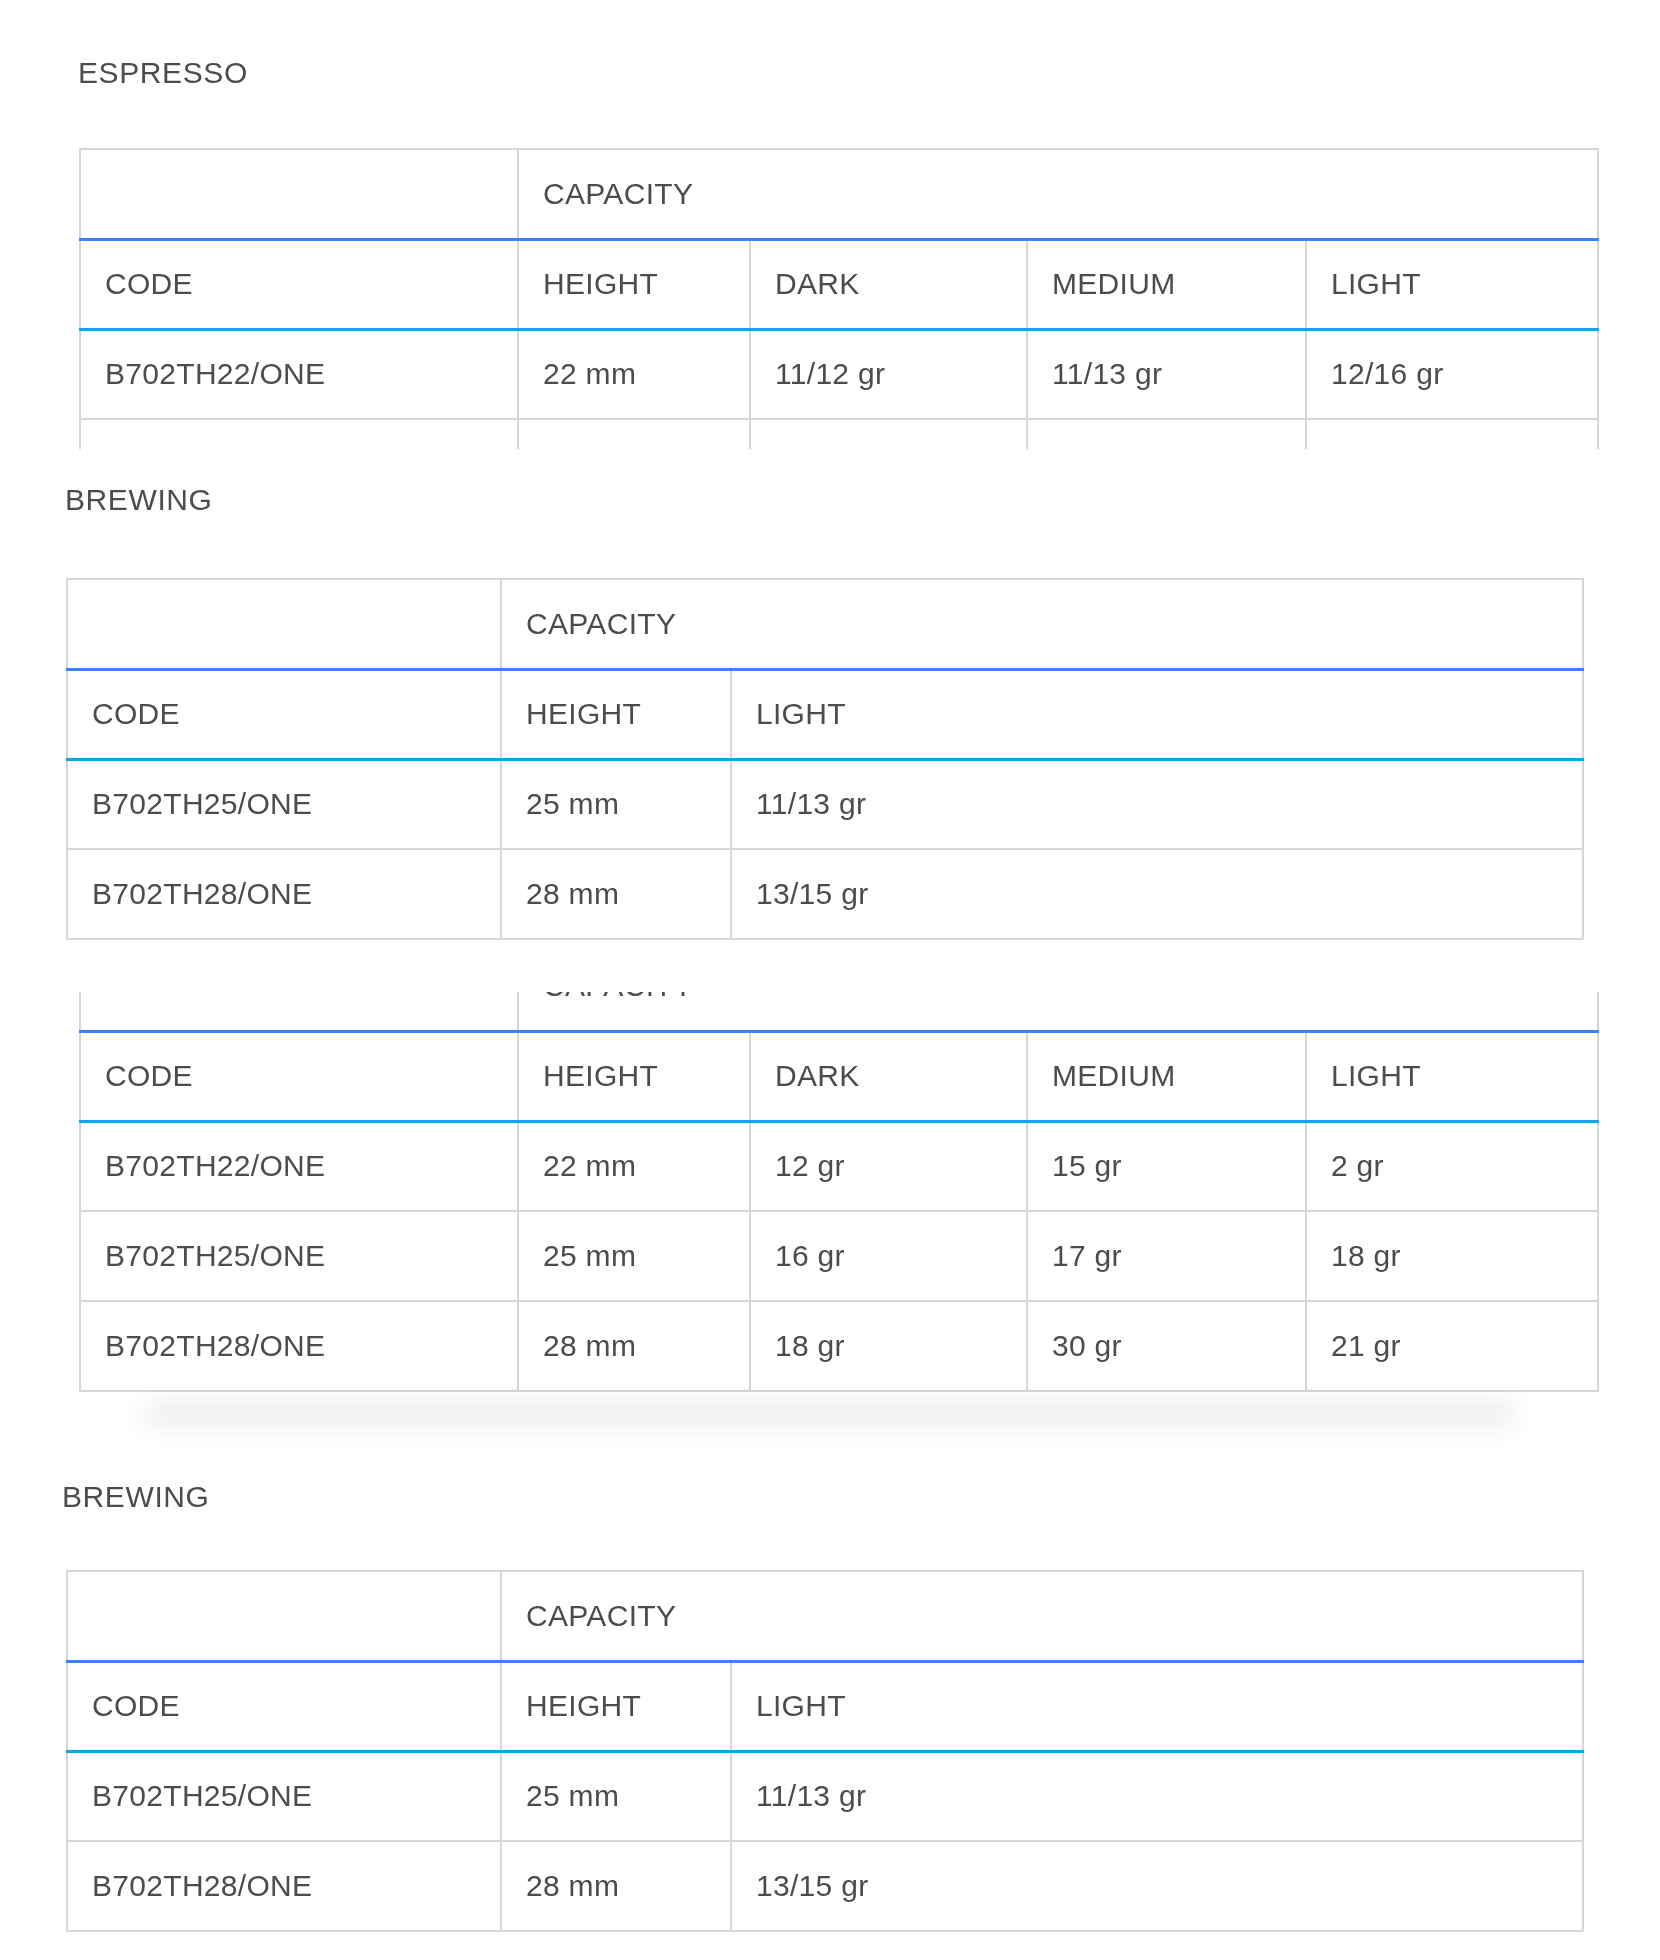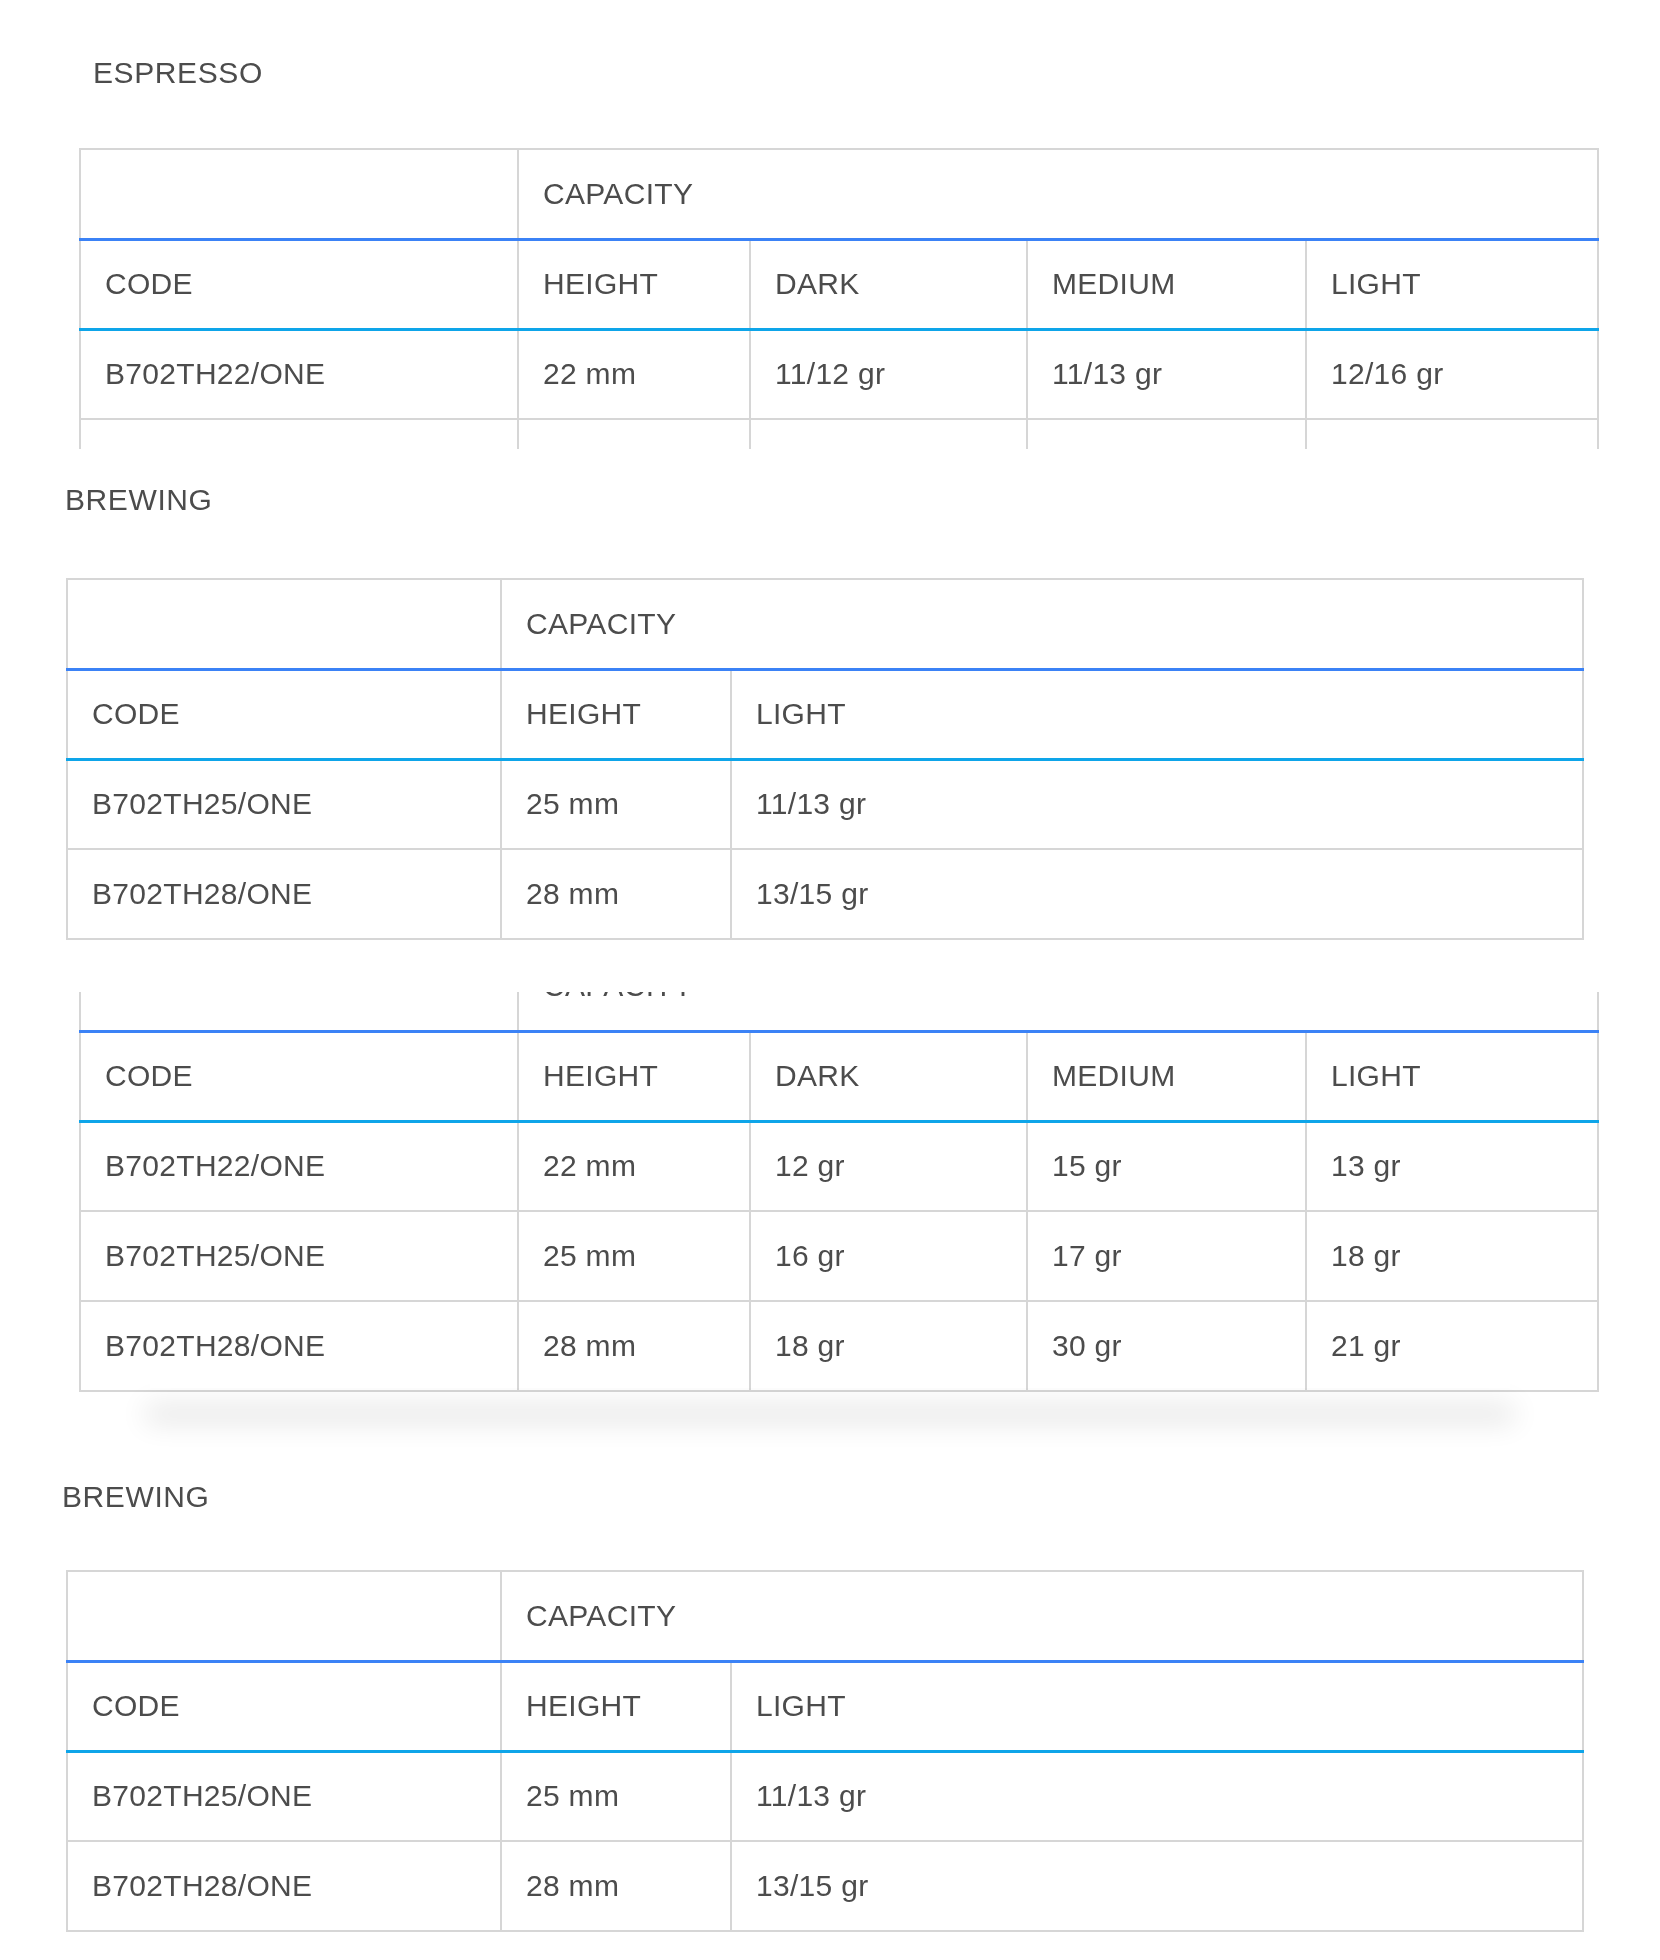--- a/index.html
+++ b/index.html
@@ -33,21 +33,21 @@
   td.capacity-cell{padding-left:22px;}
   .panel-shadow{
     position:absolute;left:150px;top:1380px;width:1360px;height:8px;
     background:transparent;
     box-shadow:0 30px 28px 4px rgba(0,0,0,.12);
   }
 </style>
 </head>
 <body>
 
-<h2 class="heading" style="left:93px;top:56px">ESPRESSO</h2>
+<h2 class="heading" style="left:78px;top:56px">ESPRESSO</h2>
 
 <div class="viewport" style="left:79px;top:148px;width:1521px;height:301px">
   <table class="spec" style="width:1518px">
     <colgroup>
       <col style="width:438px">
         <col style="width:232px">
         <col style="width:277px">
         <col style="width:279px">
         <col style="width:292px">
     </colgroup>
@@ -133,21 +133,21 @@
       <td>HEIGHT</td>
       <td>DARK</td>
       <td>MEDIUM</td>
       <td>LIGHT</td>
     </tr>
     <tr>
       <td>B702TH22/ONE</td>
       <td>22 mm</td>
       <td>12 gr</td>
       <td>15 gr</td>
-      <td>13 gr</td>
+      <td>2 gr</td>
     </tr>
     <tr>
       <td>B702TH25/ONE</td>
       <td>25 mm</td>
       <td>16 gr</td>
       <td>17 gr</td>
       <td>18 gr</td>
     </tr>
     <tr>
       <td>B702TH28/ONE</td>

